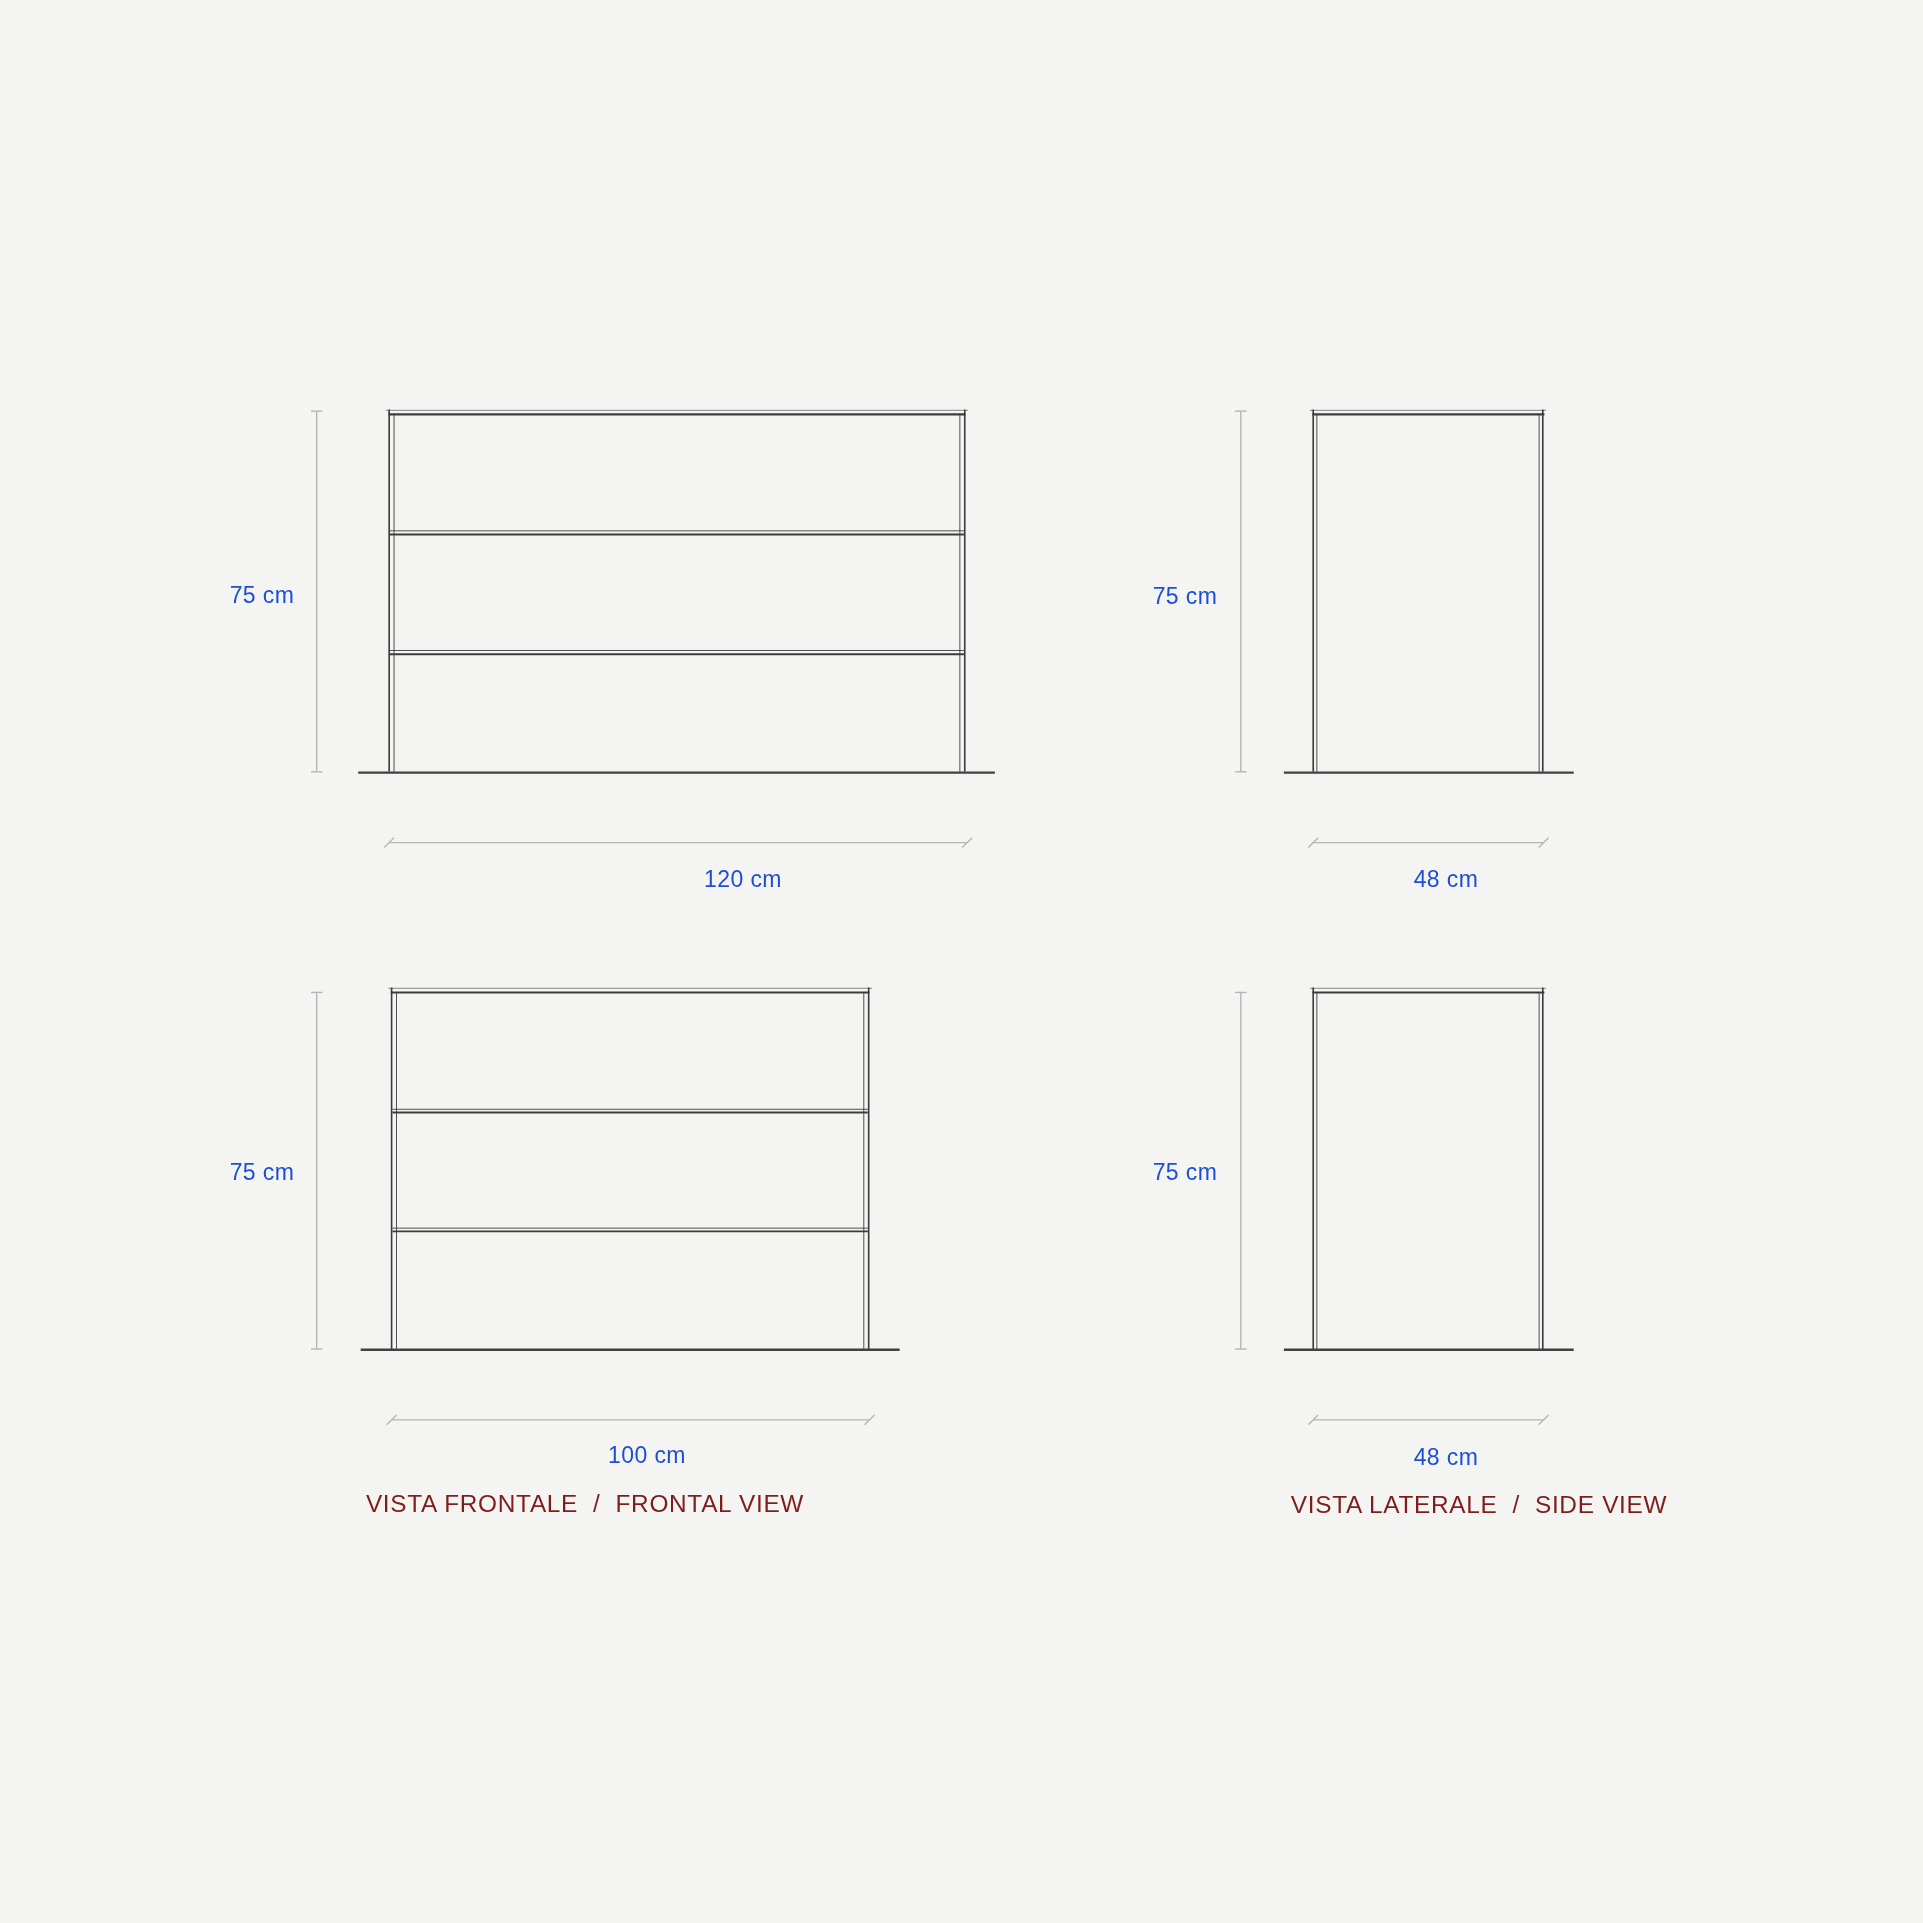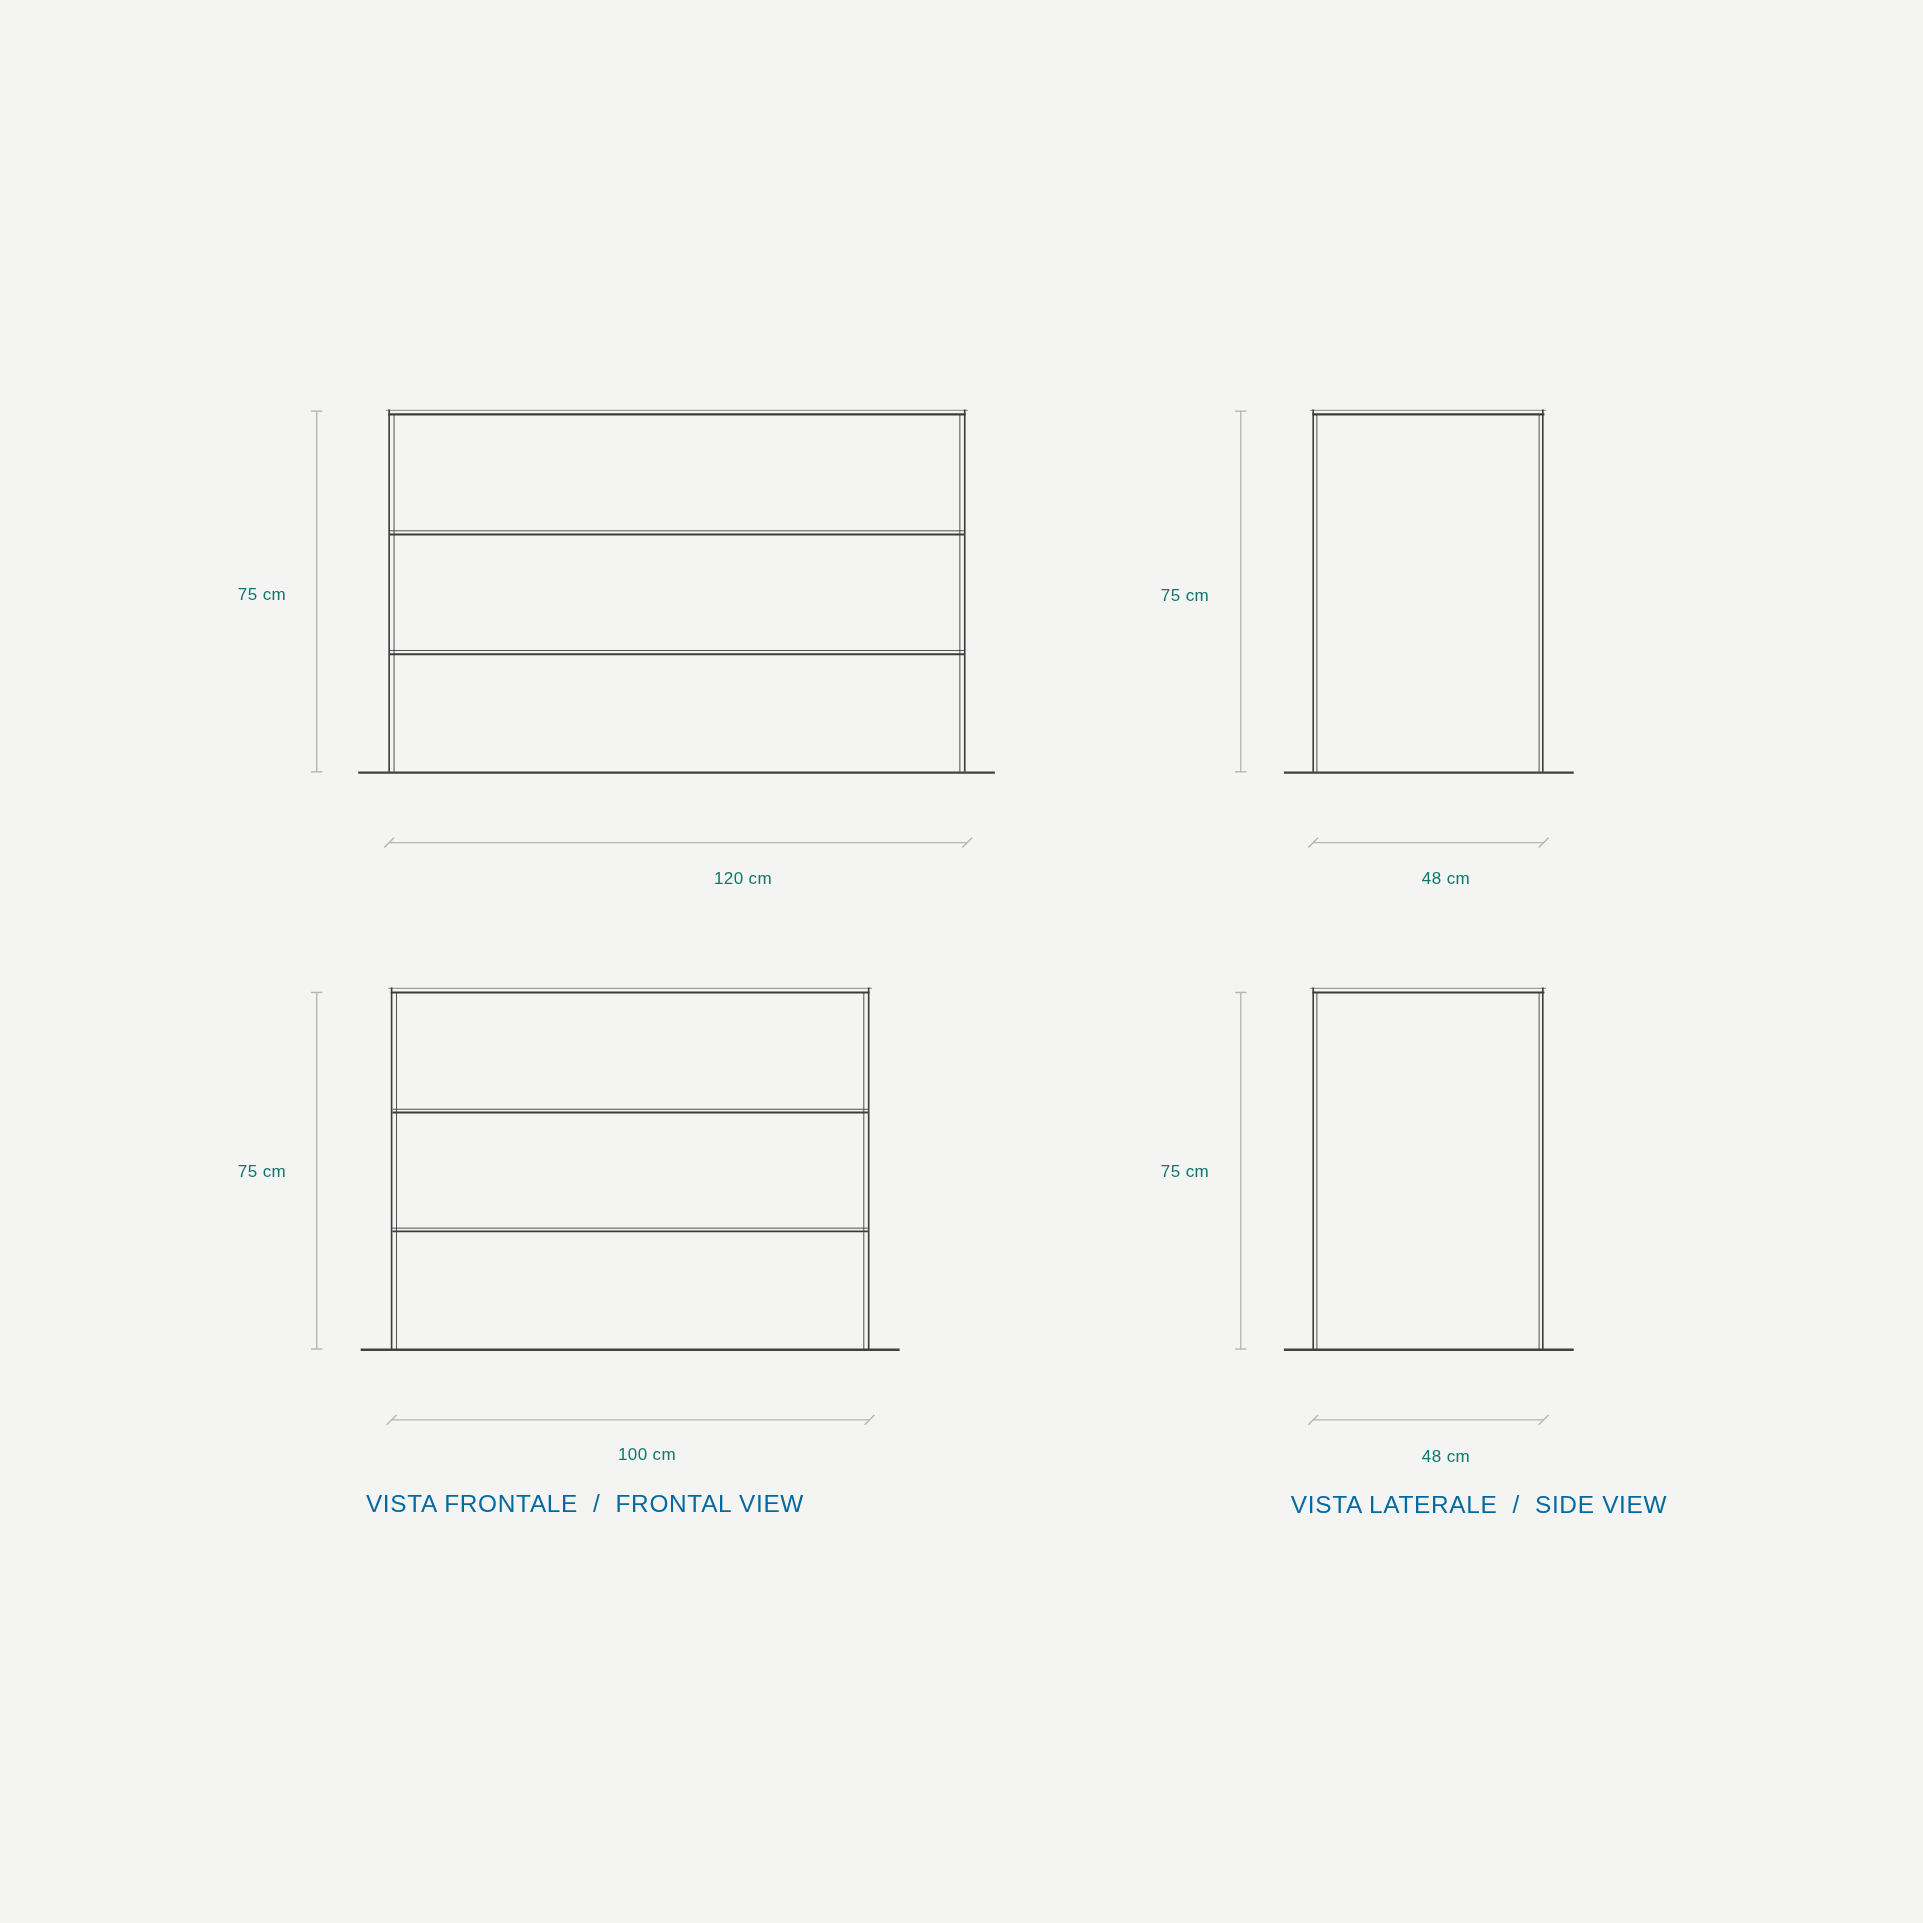--- a/index.html
+++ b/index.html
@@ -21,30 +21,30 @@
     position: absolute;
     left: 0; top: 0;
   }
   .dark   { stroke: #3c3c3c; }
   .thin   { stroke: #9c9c9c; }
   .ground { stroke: #414141; }
   .dim    { stroke: #b5b5b5; }
   .dim-label {
     position: absolute;
     transform: translate(-50%, -50%);
-    font-size: 17px;
-    color: #0f766e;
+    font-size: 23px;
+    color: #1d4ed8;
     letter-spacing: 0.4px;
     white-space: pre;
   }
   .caption {
     position: absolute;
     transform: translate(-50%, -50%);
     font-size: 24.4px;
-    color: #0369a1;
+    color: #7f1d1d;
     letter-spacing: 0.7px;
     white-space: pre;
   }
 </style>
 </head>
 <body>
 
 <div class="canvas">
 
   <svg class="linework" width="1923" height="1923" viewBox="0 0 2362 2362" fill="none" stroke-linecap="butt">

